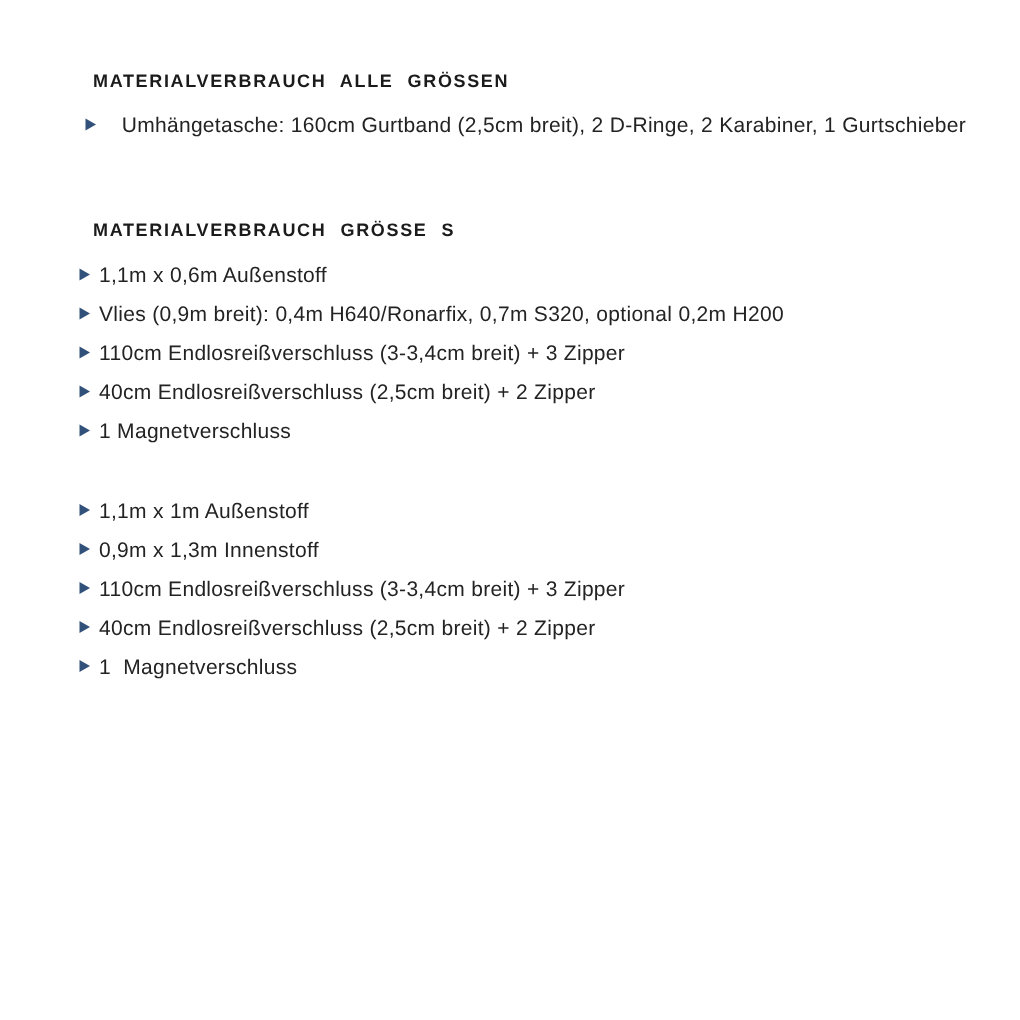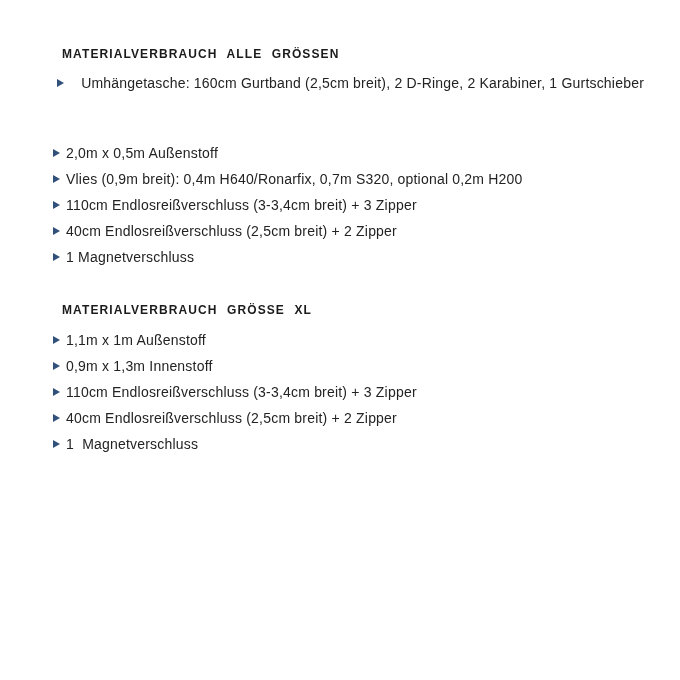--- a/index.html
+++ b/index.html
@@ -83,44 +83,44 @@
 
   <section class="section section-all">
     <h2 class="section-title">MATERIALVERBRAUCH ALLE GRÖSSEN</h2>
     <div class="item">
       <span class="bullet"></span>
       <span class="item-text">Umhängetasche: 160cm Gurtband (2,5cm breit), 2 D-Ringe, 2 Karabiner, 1 Gurtschieber</span>
     </div>
   </section>
 
   <section class="section section-s">
+    <h2 class="section-title">MATERIALVERBRAUCH GRÖSSE S</h2>
     <div class="item">
       <span class="bullet"></span>
-      <span class="item-text">2,0m x 0,5m Außenstoff</span>
+      <span class="item-text">1,1m x 0,6m Außenstoff</span>
     </div>
     <div class="item">
       <span class="bullet"></span>
       <span class="item-text">Vlies (0,9m breit): 0,4m H640/Ronarfix, 0,7m S320, optional 0,2m H200</span>
     </div>
     <div class="item">
       <span class="bullet"></span>
       <span class="item-text">110cm Endlosreißverschluss (3-3,4cm breit) + 3 Zipper</span>
     </div>
     <div class="item">
       <span class="bullet"></span>
       <span class="item-text">40cm Endlosreißverschluss (2,5cm breit) + 2 Zipper</span>
     </div>
     <div class="item">
       <span class="bullet"></span>
       <span class="item-text">1 Magnetverschluss</span>
     </div>
   </section>
 
   <section class="section section-xl">
-    <h2 class="section-title">MATERIALVERBRAUCH GRÖSSE XL</h2>
     <div class="item">
       <span class="bullet"></span>
       <span class="item-text">1,1m x 1m Außenstoff</span>
     </div>
     <div class="item">
       <span class="bullet"></span>
       <span class="item-text">0,9m x 1,3m Innenstoff</span>
     </div>
     <div class="item">
       <span class="bullet"></span>

